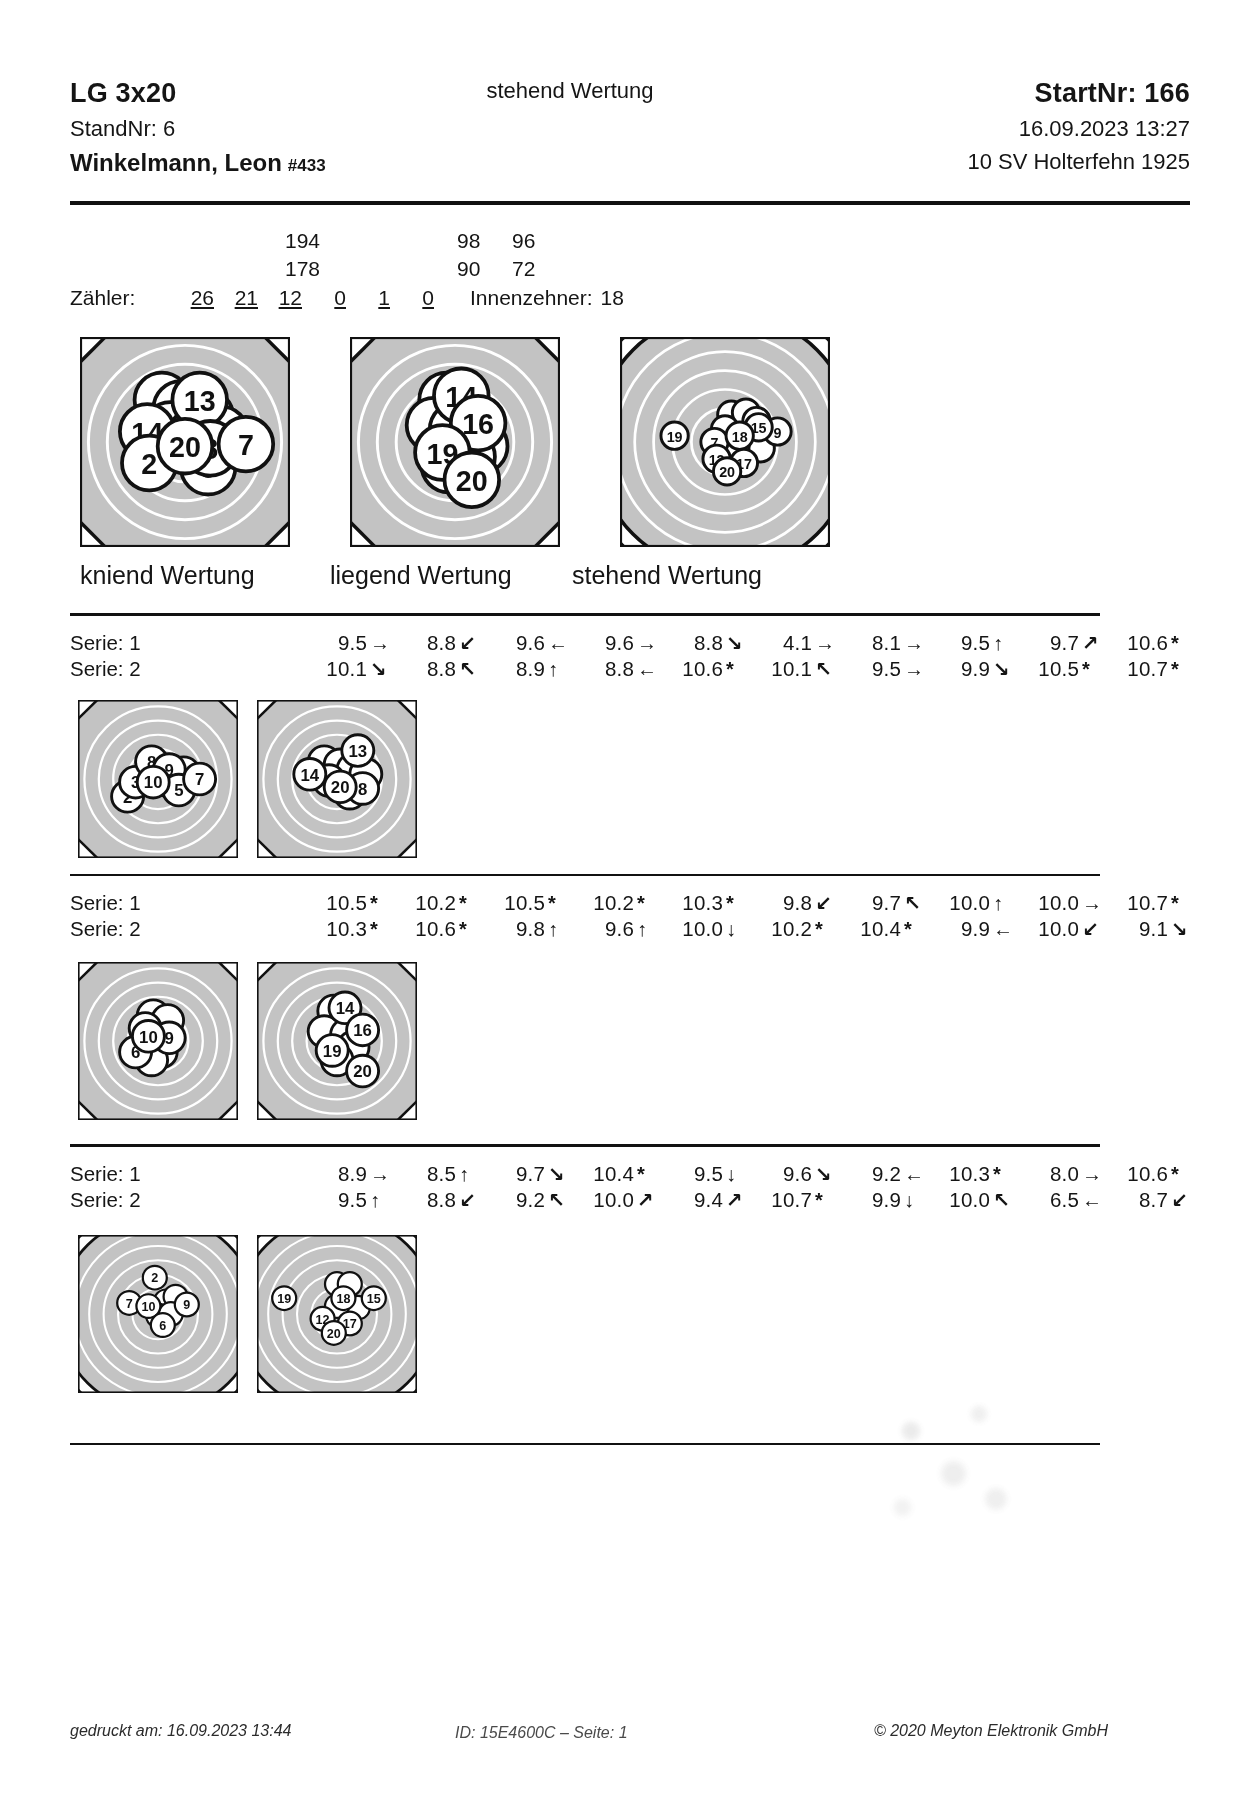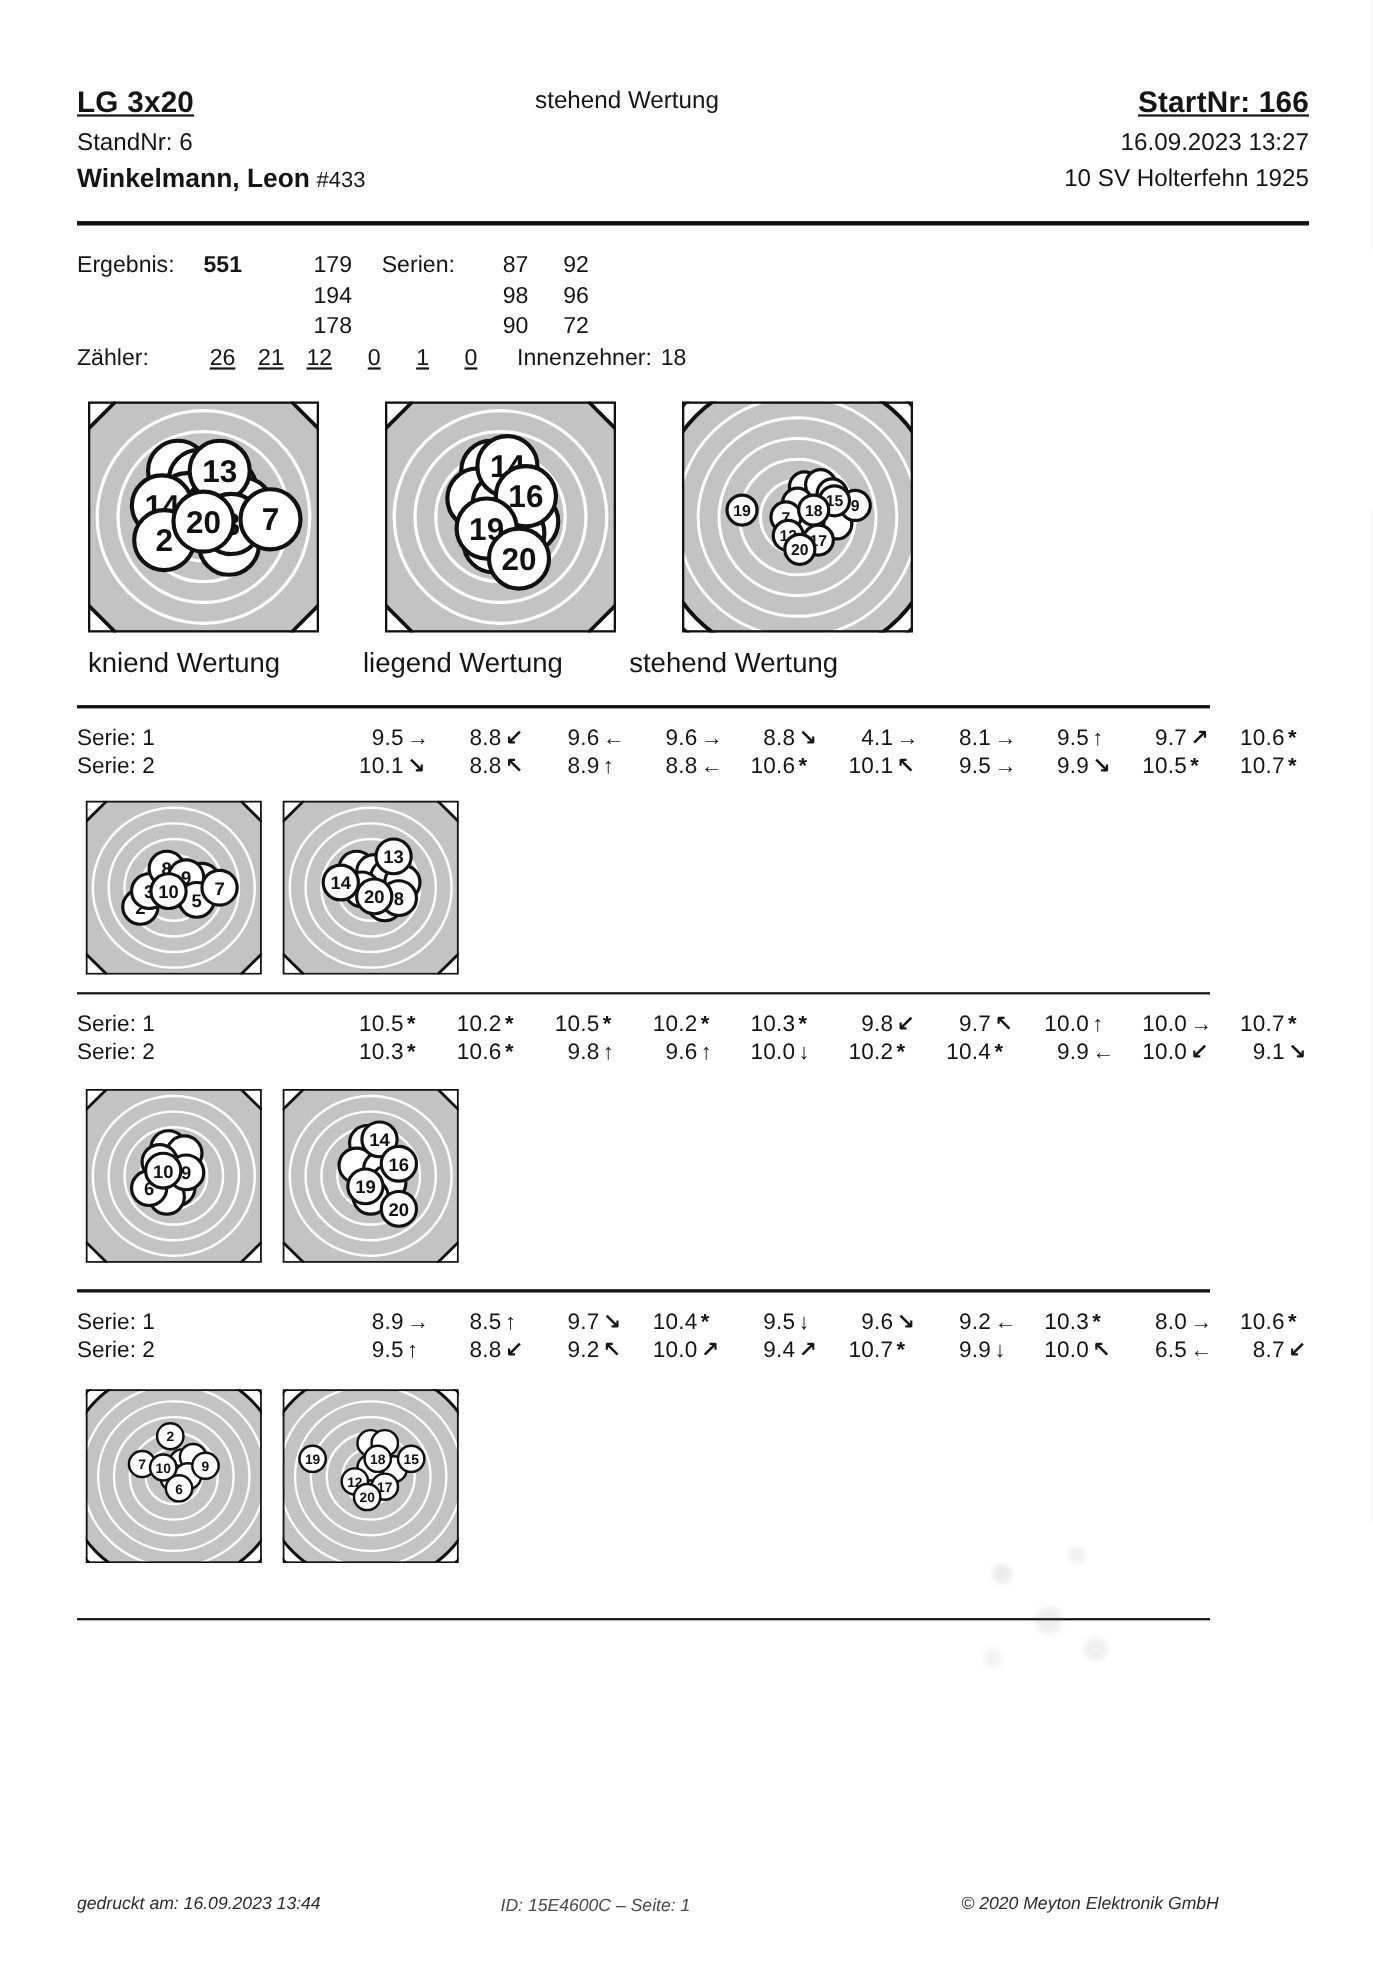--- a/index.html
+++ b/index.html
@@ -7,24 +7,24 @@
     position:relative;width:1248px;height:1793px;background:#ffffff;
     font-family:"Liberation Sans","DejaVu Sans",sans-serif;color:#151515;
     overflow:hidden;margin:0 auto;
   }
   .content{position:relative;padding:0 58px 0 70px;}
   
   .hdr{display:grid;grid-template-columns:300px 400px 1fr;margin-top:78px;}
   .hdr .col{display:flex;flex-direction:column;gap:7px;}
   .hdr .c{text-align:center;}
   .hdr .r{text-align:right;}
-  .h-big{font-size:27px;font-weight:700;letter-spacing:.2px;text-decoration:underline;}
+  .h-big{font-size:27px;font-weight:700;letter-spacing:.2px;}
   .h-med{font-size:22px;}
   .h-name{font-size:24px;font-weight:700;}
-  .h-id{font-size:20px;font-weight:400;margin-left:6px;}
+  .h-id{font-size:17px;font-weight:700;margin-left:6px;}
   
   .rule{background:#111;height:2px;border:0;margin:0;}
   .rule.thick{height:4px;margin-top:24px;width:1120px;}
   .rule.block{height:2.5px;width:1030px;}
   
   .results{margin-top:22px;font-size:21px;}
   .res-row{display:grid;grid-template-columns:115px 100px 62px 110px 55px 55px;line-height:28px;}
   .res-total{font-weight:700;}
   .res-sum,.res-s{text-align:left;}
   .zahler-row{display:flex;align-items:baseline;line-height:30px;}
@@ -87,28 +87,20 @@
       <div class="col r">
         <div class="h-big">StartNr: 166</div>
         <div class="h-med">16.09.2023 13:27</div>
         <div class="h-med">10 SV Holterfehn 1925</div>
       </div>
     </header>
 
     <div class="rule thick"></div>
 
     <section class="results">
-      <div class="res-row">
-        <span class="res-label">Ergebnis:</span>
-        <span class="res-total">551</span>
-        <span class="res-sum">179</span>
-        <span class="res-serlbl">Serien:</span>
-        <span class="res-s">87</span>
-        <span class="res-s">92</span>
-      </div>
       <div class="res-row">
         <span></span>
           <span></span>
         <span class="res-sum">194</span>
         <span></span>
         <span class="res-s">98</span>
         <span class="res-s">96</span>
       </div>
       <div class="res-row">
         <span></span>

